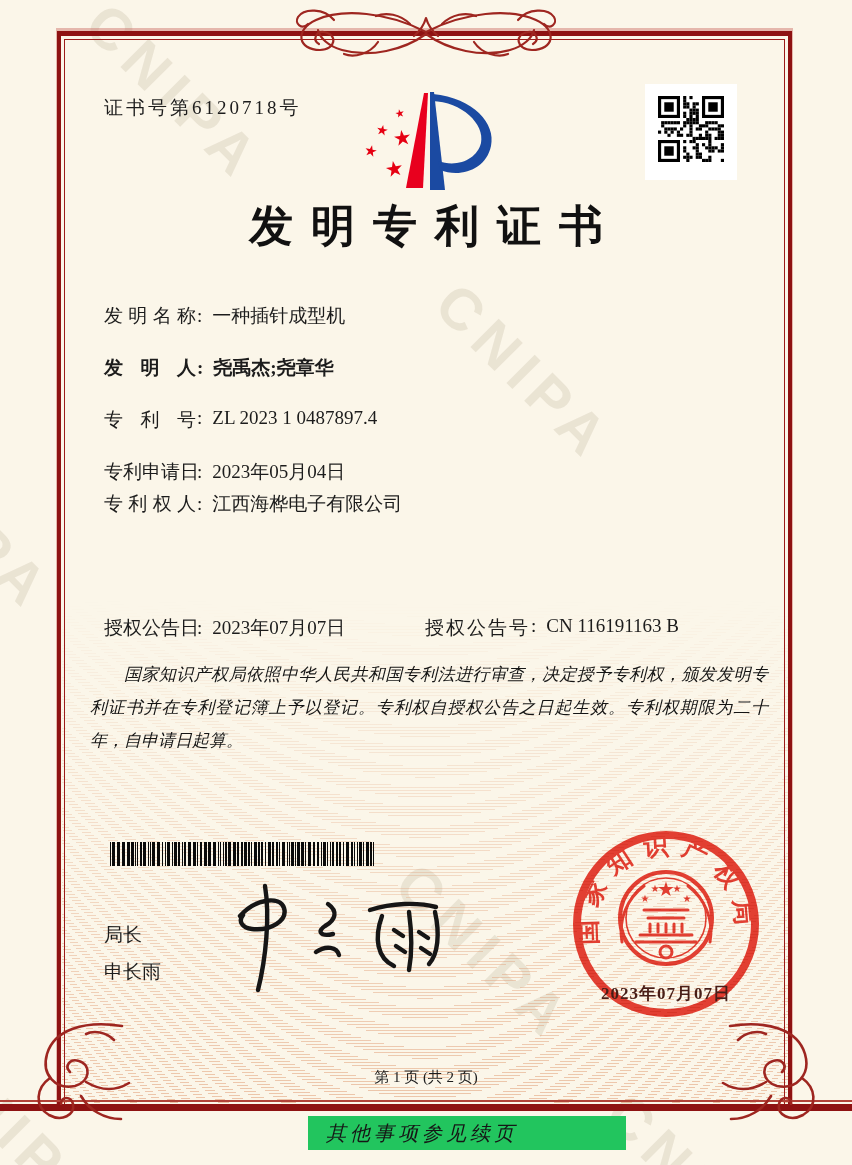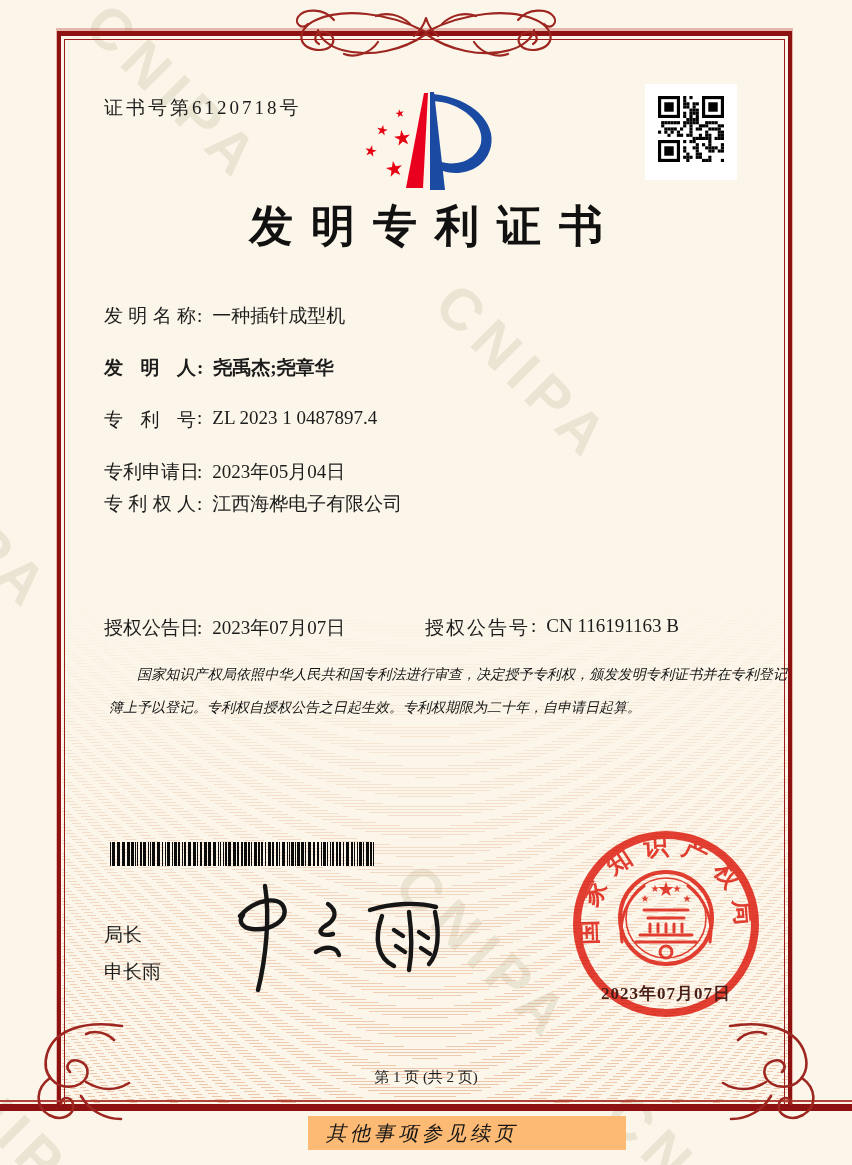--- a/index.html
+++ b/index.html
@@ -56,38 +56,38 @@
   
   .field-row{position:absolute;left:104px;width:660px;height:28px;font-size:19px;z-index:3;white-space:nowrap;}
   .flabel{display:inline-block;width:92px;text-align:justify;text-align-last:justify;text-justify:inter-character;vertical-align:top;}
   .fcolon{display:inline-block;margin:0 10px 0 1px;}
   .fvalue{display:inline-block;}
   .field2{position:absolute;left:321px;top:0;}
   .field2 .flabel{width:auto;text-align-last:auto;letter-spacing:2px;}
   
   .notice{
     position:absolute;left:90px;top:658px;width:678px;z-index:3;
-    font-style:italic;font-size:14px;line-height:33px;text-align:justify;color:#141414;margin-left:19px;
+    font-style:italic;font-size:17px;line-height:33px;text-align:justify;color:#141414;
   }
   .notice p{margin:0 0 6px 0;text-indent:2em;}
   
   .barcode{position:absolute;left:110px;top:842px;z-index:3;}
   
   .signer-role{position:absolute;left:104px;top:922px;font-size:19px;z-index:3;
      font-family:"Liberation Sans","DejaVu Sans",sans-serif;}
   .signer-name{position:absolute;left:104px;top:959px;font-size:19px;z-index:3;
      font-family:"Liberation Sans","DejaVu Sans",sans-serif;}
   .sig{position:absolute;left:212px;top:876px;z-index:3;}
   
   .seal{position:absolute;left:556px;top:814px;width:220px;height:220px;z-index:4;
      mix-blend-mode:multiply;opacity:.95;}
   
   .page-info{position:absolute;left:0;top:1068px;width:852px;text-align:center;font-size:15px;z-index:3;}
   .cont-box{
-    position:absolute;left:308px;top:1116px;width:318px;height:34px;background:#fdba74;z-index:3;
+    position:absolute;left:308px;top:1116px;width:318px;height:34px;background:#22c55e;z-index:3;
     font-style:italic;font-size:20px;line-height:34px;padding-left:18px;box-sizing:border-box;
     letter-spacing:4px;color:#161616;
   }
 </style>
 </head>
 <body>
 
 <div class="page">
 
   <div class="wm" style="left:120px;top:-10px;">CNIPA</div>

